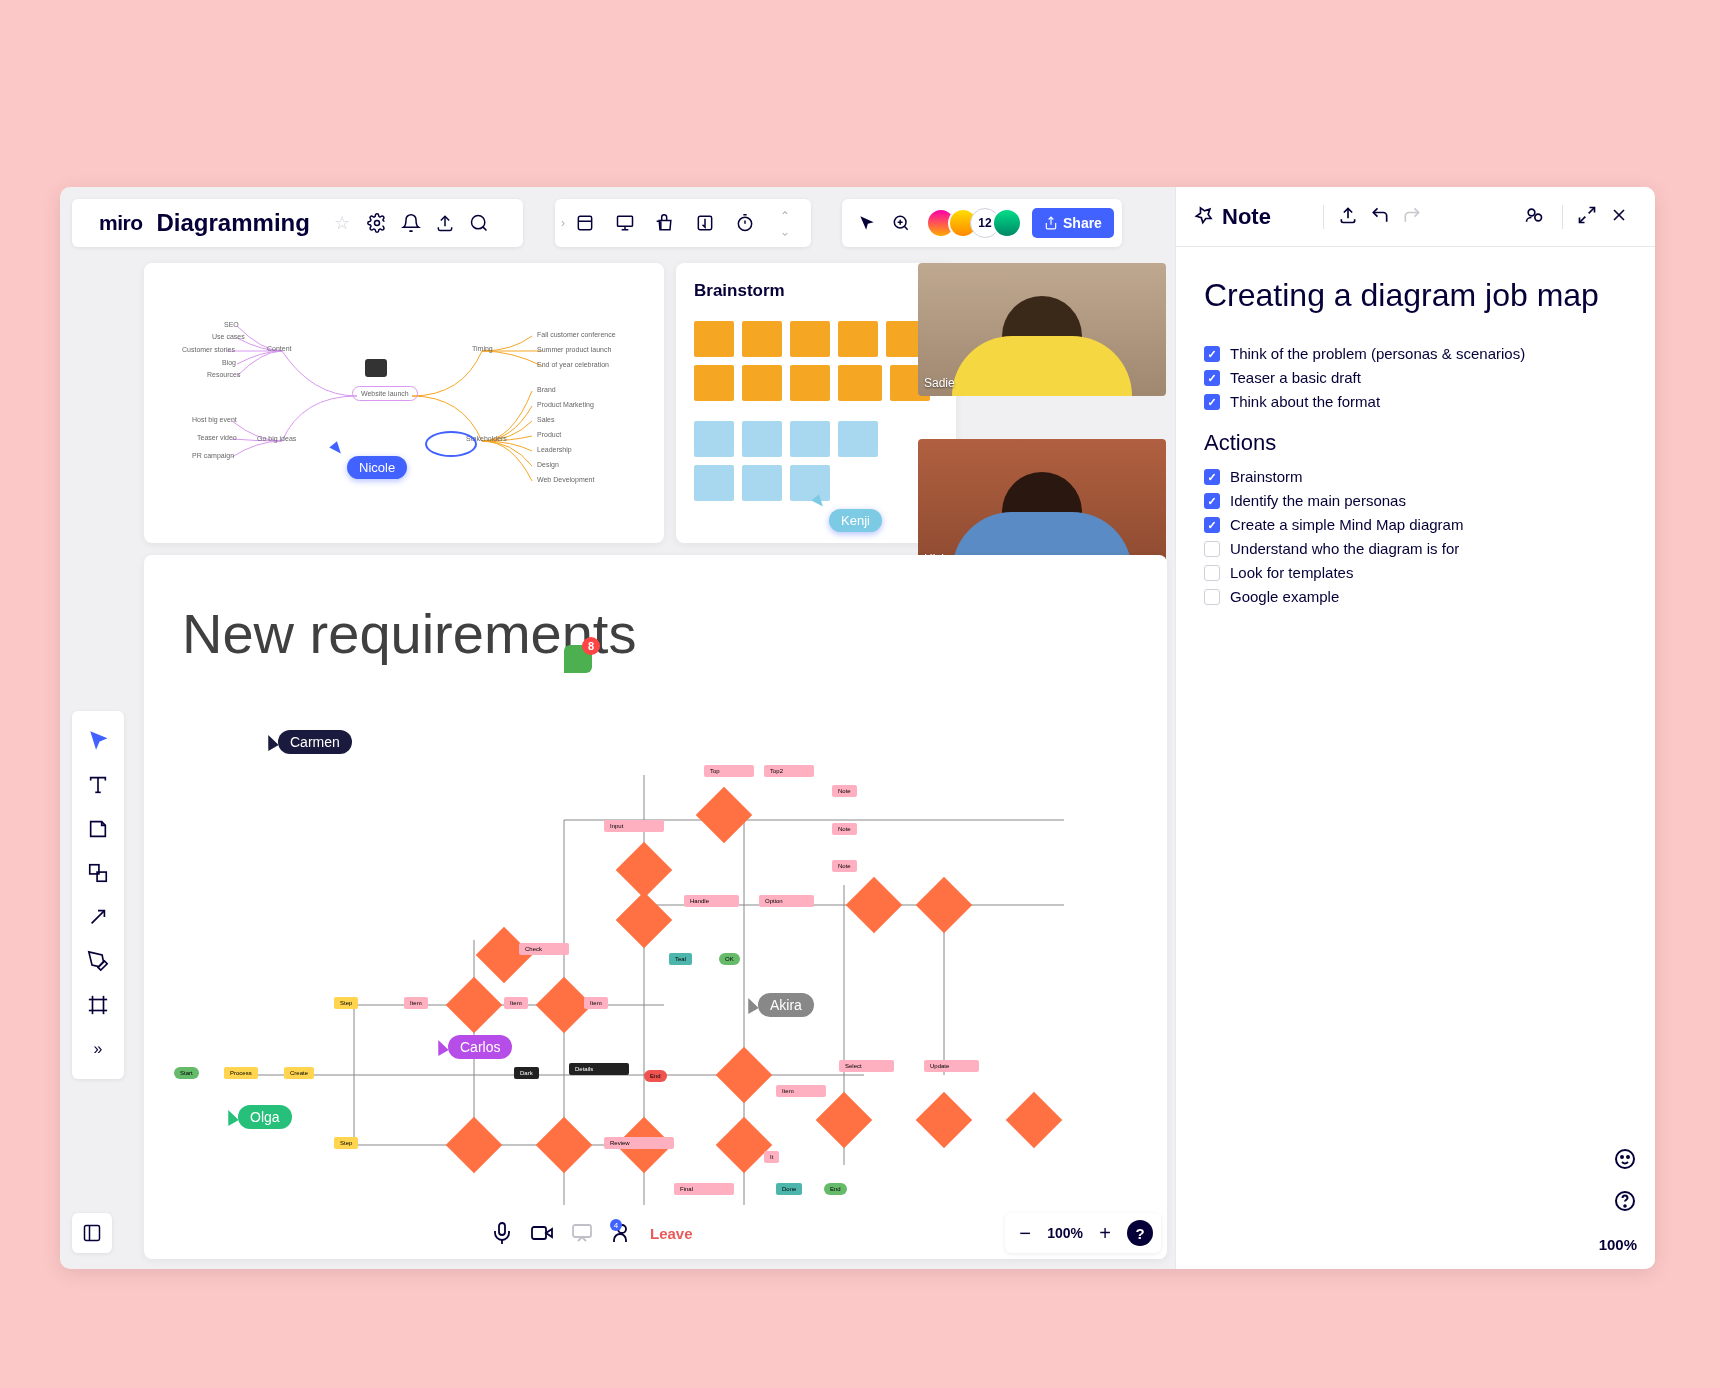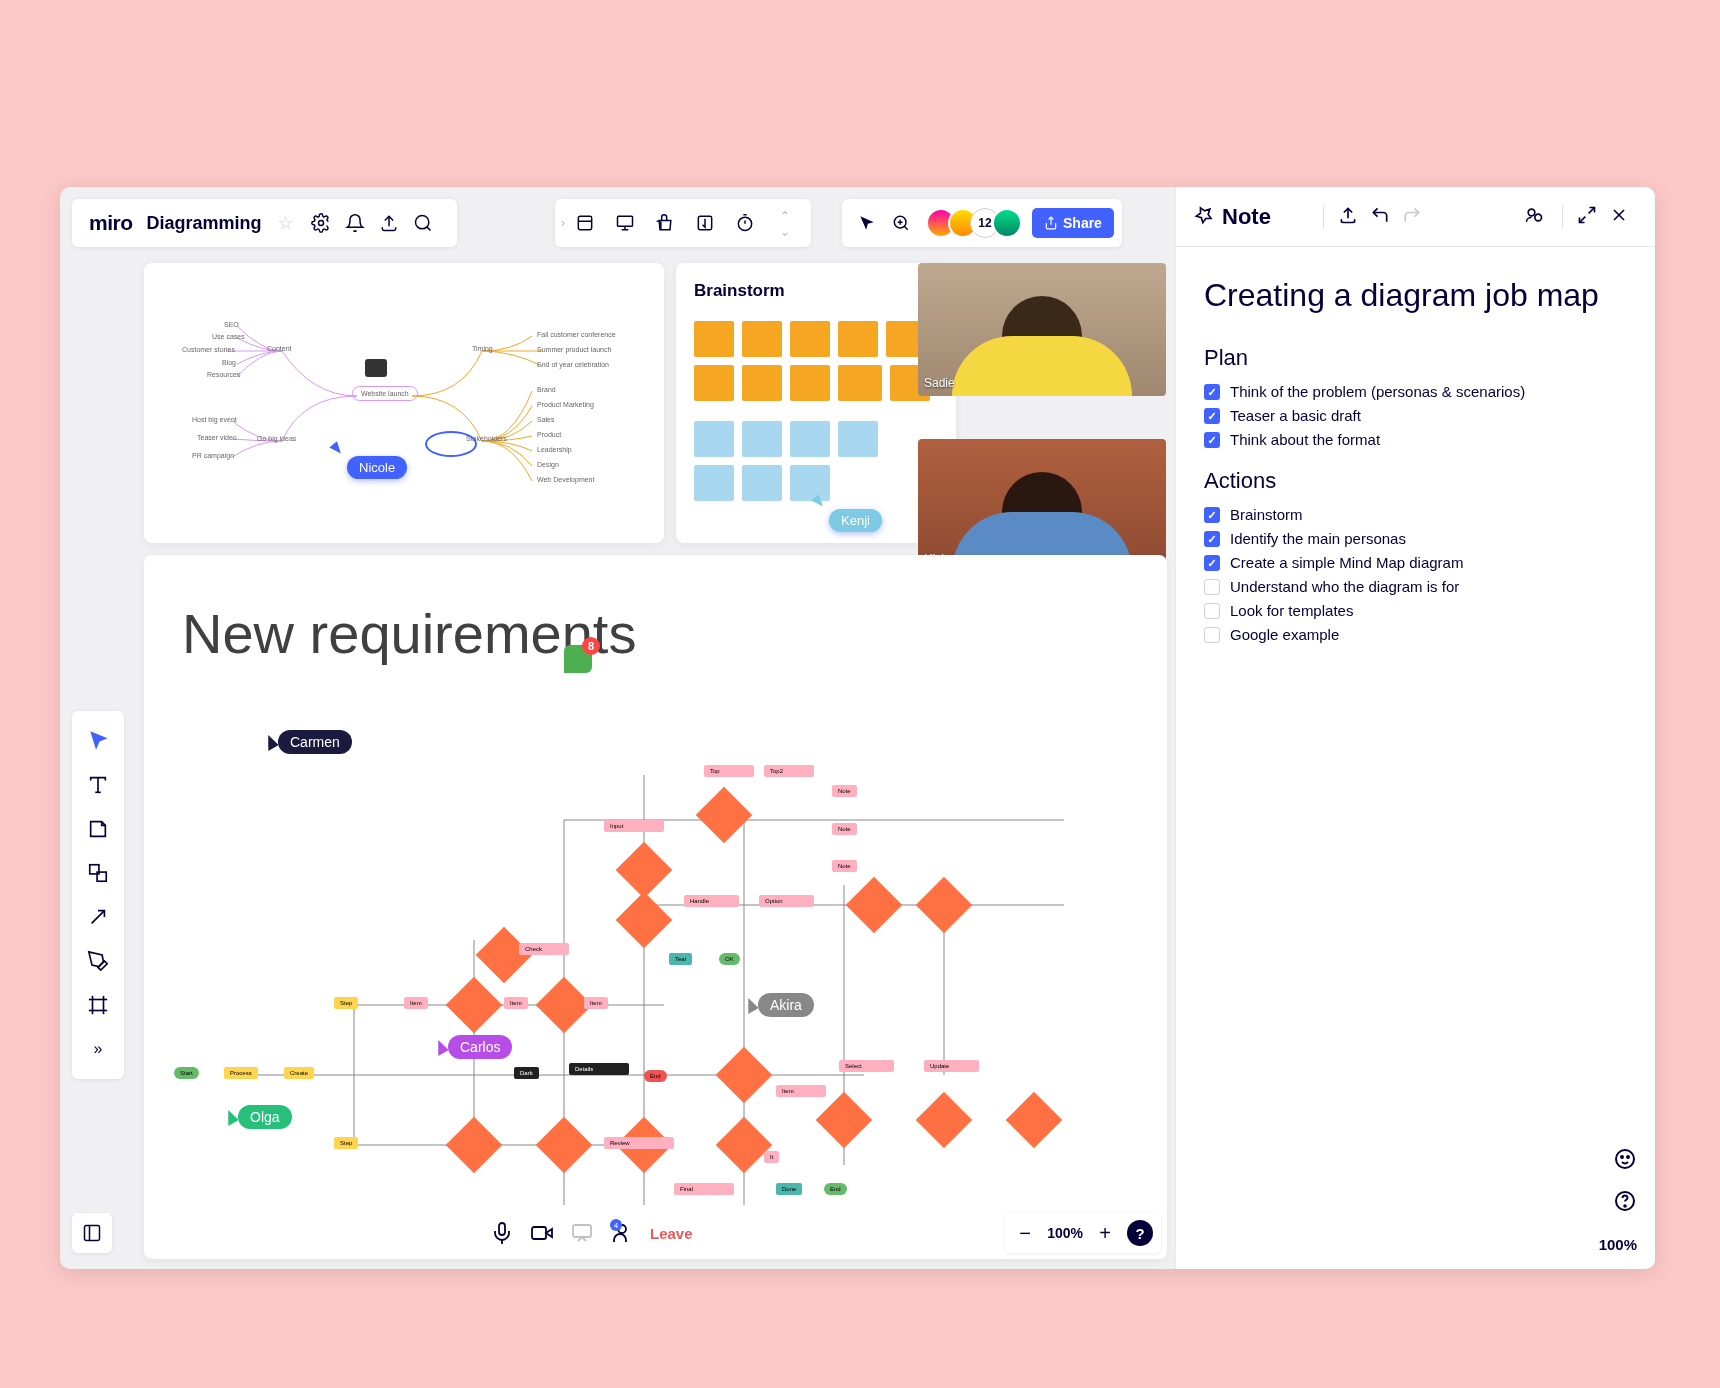--- a/index.html
+++ b/index.html
@@ -1,22 +1,22 @@
 <!DOCTYPE html>
 <html><head>
 <meta charset="utf-8">
 <style>
 * { box-sizing: border-box; margin: 0; padding: 0; }
 body { font-family: -apple-system, BlinkMacSystemFont, "Segoe UI", Helvetica, Arial, sans-serif; background: #fcc7c7; width: 1720px; height: 1388px; overflow: hidden; }
 .app-window { position: absolute; top: 187px; left: 60px; width: 1595px; height: 1082px; background: #f0f0f3; border-radius: 10px; box-shadow: 0 4px 20px rgba(0,0,0,0.1); overflow: hidden; }
 
 
-.top-left-bar { position: absolute; top: 12px; left: 12px; height: 48px; background: #fff; border-radius: 6px; display: flex; align-items: center; padding: 0 17px; box-shadow: 0 1px 4px rgba(0,0,0,0.08); }
+.top-left-bar { position: absolute; top: 12px; left: 12px; height: 48px; background: #fff; border-radius: 6px; display: flex; align-items: center; padding: 0 27px; box-shadow: 0 1px 4px rgba(0,0,0,0.08); }
 .logo { font-weight: 700; font-size: 21px; letter-spacing: -0.5px; color: #050038; margin-right: 14px; }
-.board-name { font-size: 18px; font-weight: 600; color: #050038; margin-right: 16px; }
+.board-name { font-size: 24px; font-weight: 600; color: #050038; margin-right: 24px; }
 .star { color: #d0d0d8; font-size: 18px; margin-right: 10px; }
 .tb-icon { width: 30px; height: 30px; display: flex; align-items: center; justify-content: center; color: #050038; cursor: pointer; margin: 0 2px; }
 .tb-icon svg { width: 20px; height: 20px; stroke: currentColor; fill: none; stroke-width: 1.8; }
 
 .top-center-bar { position: absolute; top: 12px; left: 495px; height: 48px; background: #fff; border-radius: 6px; display: flex; align-items: center; padding: 0 6px; box-shadow: 0 1px 4px rgba(0,0,0,0.08); }
 .top-center-bar .tb-icon { margin: 0 5px; }
 .top-center-bar .chev { color: #b0b0c0; font-size: 12px; }
 
 .top-right-bar { position: absolute; top: 12px; left: 782px; height: 48px; background: #fff; border-radius: 6px; display: flex; align-items: center; padding: 0 8px; box-shadow: 0 1px 4px rgba(0,0,0,0.08); }
 .avatar { width: 30px; height: 30px; border-radius: 50%; border: 2px solid #fff; margin-left: -8px; }
@@ -551,21 +551,20 @@
             <line x1="3" y1="21" x2="10" y2="14"></line>
           </svg></span>
       <span class="ph-icon"><svg viewBox="0 0 24 24">
             <line x1="18" y1="6" x2="6" y2="18"></line>
             <line x1="6" y1="6" x2="18" y2="18"></line>
           </svg></span>
     </div>
     <div class="panel-body">
       <div class="doc-title">Creating a diagram job map</div>
 
-      <div class="section-h">Plan</div>
       <div class="check-row">
           <div class="box checked"></div>
           <span>Think of the problem (personas &amp; scenarios)</span>
         </div>
       <div class="check-row">
           <div class="box checked"></div>
           <span>Teaser a basic draft</span>
         </div>
       <div class="check-row">
           <div class="box checked"></div>

